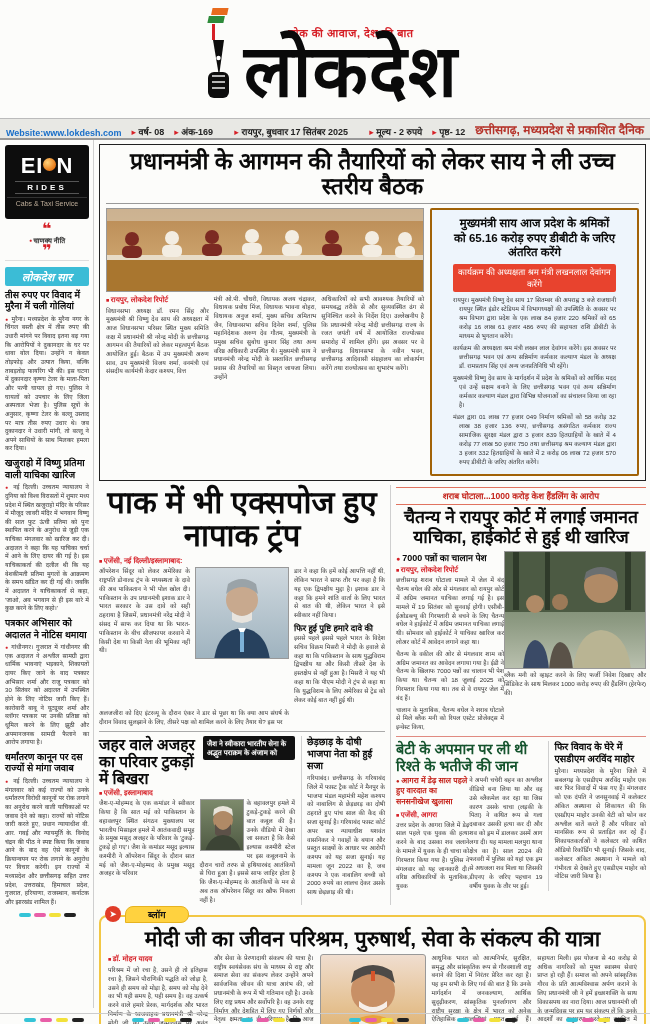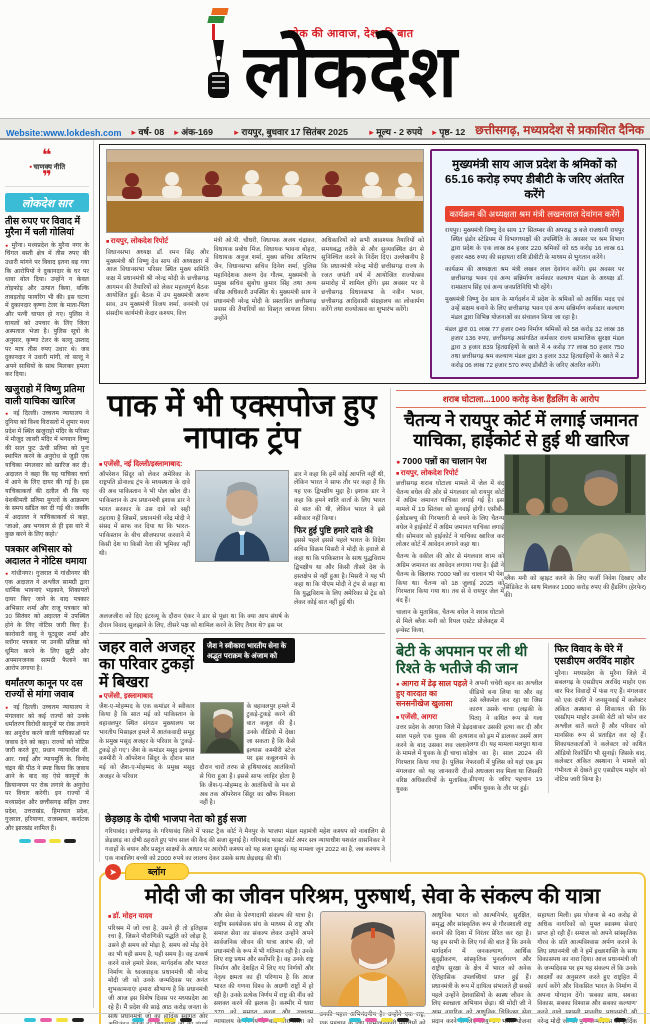--- a/index.html
+++ b/index.html
@@ -52,40 +52,40 @@
   .main-story { border:1.5px solid #222; padding:4px 6px; }
   .ms-head { font-size:23px; font-weight:900; text-align:center; color:#0a0a0a; line-height:1.1; border-bottom:1px solid #999; padding-bottom:3px; margin-bottom:4px; }
   .ms-grid { display:flex; gap:6px; }
   .ms-left { width:318px; flex:0 0 auto; }
   .photo { position:relative; border:1px solid #999; overflow:hidden; }
   .ms-photo { width:100%; height:84px; }
   .ms-cols { display:flex; gap:5px; margin-top:3px; }
   .ms-col { flex:1; font-size:6.2px; line-height:1.4; text-align:justify; color:#333; }
   .byline { color:#d61f26; font-weight:bold; font-size:7.2px; margin-bottom:2px; }
   .byline::before { content:"■ "; font-size:5.5px; }
-  .dbt-box { flex:1; border:2px solid #701a75; background:#eef5fc; padding:4px 13px; border-radius:2px; }
+  .dbt-box { flex:1; border:2px solid #a16207; background:#eef5fc; padding:4px 21px; border-radius:2px; }
   .dbt-head { font-size:11.5px; font-weight:900; text-align:center; color:#0a0a0a; line-height:1.3; margin:2px 0 4px; }
   .dbt-banner { background:#e8432e; color:#fff; font-weight:400; text-align:center; font-size:8.6px; padding:2px 2px; border-radius:2px; margin-bottom:4px; }
   .dbt-body p { font-size:6.2px; line-height:1.45; text-align:justify; color:#333; margin-bottom:3px; padding-left:6px; text-indent:-6px; }
   
   .midband { display:flex; flex:1; margin-top:4px; }
   .mid-left { width:292px; flex:0 0 auto; padding-right:5px; border-right:1px solid #cfcfcf; }
   .mid-right { flex:1; padding-left:5px; }
   .kicker { color:#c4231b; font-weight:900; font-size:8.6px; text-align:center; }
   .kicker-rule { border-top:1.5px solid #e0735f; margin:2px 0; }
   .trump-head { font-size:31px; font-weight:900; text-align:center; line-height:1.05; color:#0a0a0a; margin:2px 0 3px; }
   .t-grid { display:grid; grid-template-columns:1fr 1fr 1fr; gap:5px; }
   .smalltext { font-size:6.2px; line-height:1.42; text-align:justify; color:#333; }
   .t-photo { width:100%; height:92px; }
   .t-wide { grid-column:1 / span 2; }
   .subhead { font-size:8.4px; font-weight:900; color:#0a0a0a; margin:2px 0 1px; }
   .hr-dark { border-top:1px solid #aaa; margin:4px 0; }
   .hr-red { border-top:1.5px solid #e08a80; margin:4px 0; }
   
-  .azhar-row { display:flex; gap:6px;flex-direction:column; }
+  .azhar-row { display:flex; gap:6px; }
   .azhar { width:196px; flex:0 0 auto; }
   .azhar-headrow { display:flex; gap:4px; align-items:flex-start; }
   .azhar-head { font-size:15.5px; font-weight:900; line-height:1.1; color:#0a0a0a; }
   .inset-black { background:#111; color:#fff; font-weight:bold; font-size:7px; padding:3px 4px; line-height:1.3; border-radius:2px; width:92px; flex:0 0 auto; }
   .azhar-cols { display:flex; gap:5px; margin-top:2px; }
   .az-photo { width:44px; height:52px; float:left; margin:0 3px 2px 0; }
   .mol { flex:1; border-left:1px solid #cfcfcf; padding-left:5px; }
   .mini-head { font-size:9.6px; font-weight:900; line-height:1.25; color:#0a0a0a; margin-bottom:2px; }
   
   .chai-head { font-size:17.5px; font-weight:900; text-align:center; line-height:1.15; color:#0a0a0a; margin:2px 0 4px; }
@@ -160,20 +160,25 @@
     <span class="item">रायपुर, बुधवार 17 सितंबर 2025</span>
     <span class="sp"></span>
     <span class="item">मूल्य - 2 रुपये</span>
     <span class="item">पृष्ठ- 12</span>
     <span class="pub">छत्तीसगढ़, मध्यप्रदेश से प्रकाशित दैनिक</span>
   </div>
 
   <div class="content">
 
     <aside class="sidebar">
+      <div class="ad">
+        <div class="l1">EI<span class="dot"></span>N</div>
+        <div class="l2">RIDES</div>
+        <div class="l3">Cabs &amp; Taxi Service</div>
+      </div>
       <div class="quote">
         <div class="qmark">❝</div>
         <div class="qattr">चाणक्य नीति</div>
         <div class="qmark">❞</div>
       </div>
       <div class="sar-banner">लोकदेश सार</div>
 
       <div class="side-art">
         <div class="side-head">तीस रुपए पर विवाद में मुरैना में चली गोलियां</div>
         <div class="side-body">मुरैना। मध्यप्रदेश के मुरैना नगर के चिंगल बस्ती क्षेत्र में तीस रुपए की उधारी मांगने पर विवाद इतना बढ़ गया कि आरोपियों ने दुकानदार के घर पर धावा बोल दिया। उन्होंने न केवल तोड़फोड़ और उत्पात किया, बल्कि ताबड़तोड़ फायरिंग भी की। इस घटना में दुकानदार कृष्णा टेलर के माता-पिता और पत्नी घायल हो गए। पुलिस ने घायलों को उपचार के लिए जिला अस्पताल भेजा है। पुलिस सूत्रों के अनुसार, कृष्णा टेलर के बल्लू उस्ताद पर मात्र तीस रुपए उधार थे। जब दुकानदार ने उधारी मांगी, तो बल्लू ने अपने साथियों के साथ मिलकर हमला कर दिया।</div>
@@ -194,20 +199,21 @@
         <i class="c"></i>
           <i class="m"></i>
           <i class="y"></i>
           <i class="k"></i>
       </div>
     </aside>
 
     <main class="mainarea">
 
       <section class="main-story">
+        <h1 class="ms-head">प्रधानमंत्री के आगमन की तैयारियों को लेकर साय ने ली उच्च स्तरीय बैठक</h1>
         <div class="ms-grid">
           <div class="ms-left">
             <div class="photo ms-photo ph-meeting">
               <svg width="318" height="84" viewBox="0 0 318 84">
                 <rect x="0" y="48" width="318" height="36" fill="#a9762f"></rect>
                 <rect x="0" y="46" width="318" height="5" fill="#e8dcc8"></rect>
                 <g fill="#7c2a22">
                   <circle cx="25" cy="30" r="7"></circle>
                     <rect x="15" y="37" width="20" height="12" rx="5"></rect>
                   <circle cx="105" cy="28" r="7"></circle>

